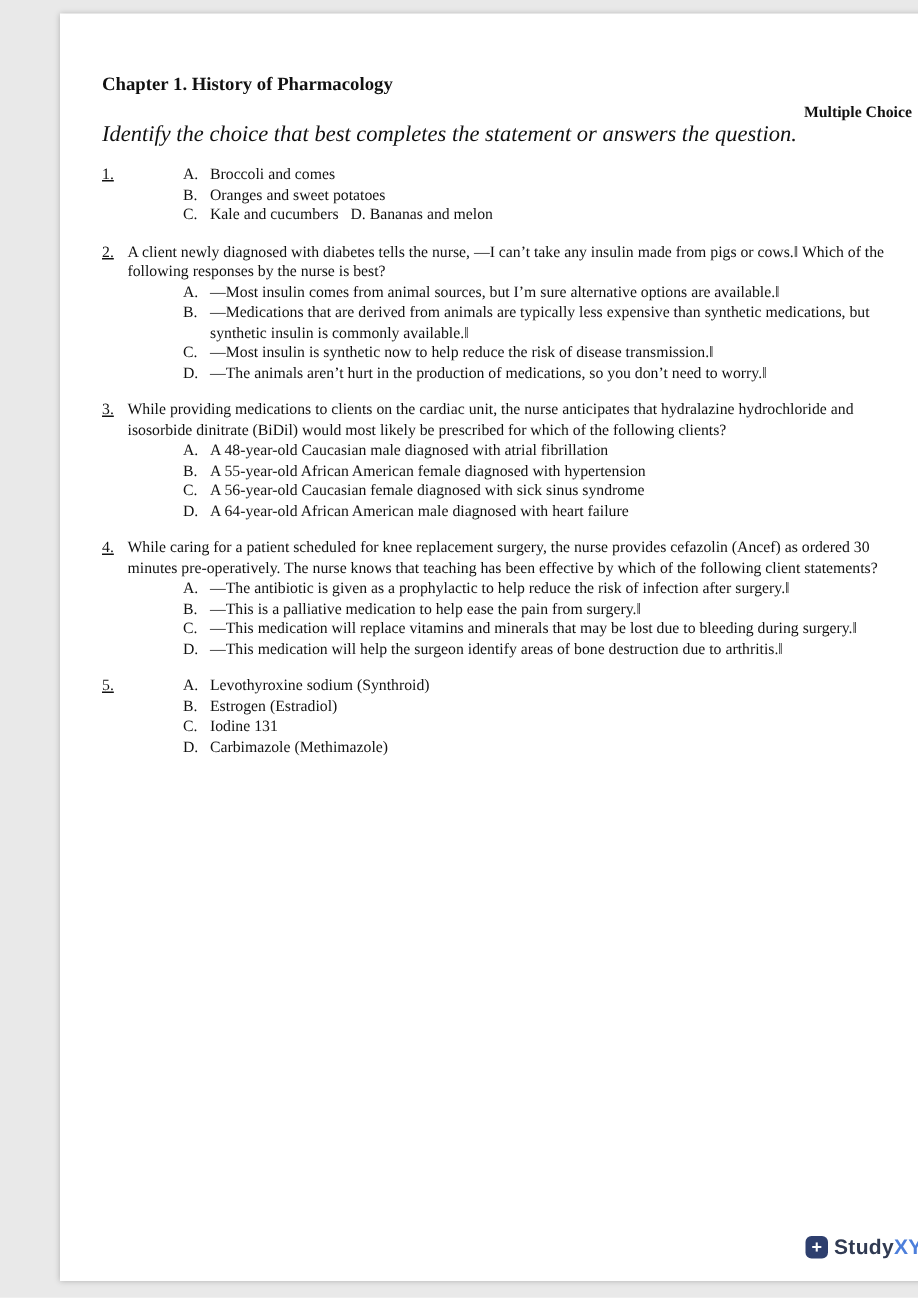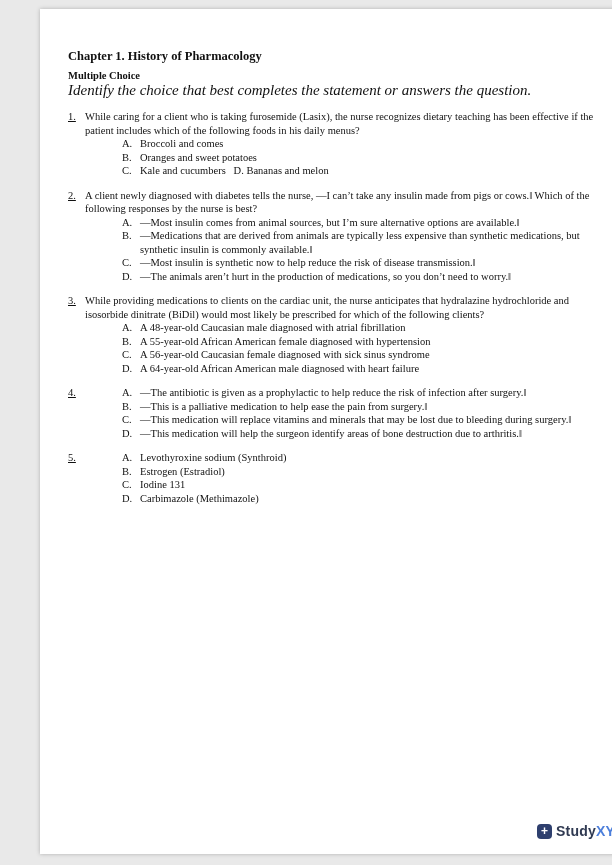--- a/index.html
+++ b/index.html
@@ -21,20 +21,21 @@
   }
   .doc-title {
     font-size: 12.5px;
     font-weight: bold;
     margin-bottom: 6px;
   }
   .section-heading {
     font-size: 10.5px;
     font-weight: bold;
     margin-bottom: 1px;
+    text-align: right;
   }
   .instructions {
     font-size: 15px;
     font-style: italic;
     margin-bottom: 3px;
   }
   .question {
     display: flex;
     margin-top: 11px;
     font-size: 10.5px;
@@ -81,21 +82,20 @@
 
 <div class="page">
   <h1 class="doc-title">Chapter 1. History of Pharmacology</h1>
   <h2 class="section-heading">Multiple Choice</h2>
   <p class="instructions">Identify the choice that best completes the statement or answers the question.</p>
 
   <div id="questions">
       <div class="question">
         <div class="qnum">1.</div>
         <div class="qbody">
-          <div class="qtext">While caring for a client who is taking furosemide (Lasix), the nurse recognizes dietary teaching has been effective if the patient includes which of the following foods in his daily menus?</div>
           <div class="options">
             <div class="option">
               <span class="olabel">A.</span>
               <span class="otext">Broccoli and comes</span>
             </div>
             <div class="option">
               <span class="olabel">B.</span>
               <span class="otext">Oranges and sweet potatoes</span>
             </div>
             <div class="option">
@@ -149,20 +149,21 @@
             <div class="option">
               <span class="olabel">D.</span>
               <span class="otext">A 64-year-old African American male diagnosed with heart failure</span>
             </div>
           </div>
         </div>
       </div>
       <div class="question">
         <div class="qnum">4.</div>
         <div class="qbody">
+          <div class="qtext">While caring for a patient scheduled for knee replacement surgery, the nurse provides cefazolin (Ancef) as ordered 30 minutes pre-operatively. The nurse knows that teaching has been effective by which of the following client statements?</div>
           <div class="options">
             <div class="option">
               <span class="olabel">A.</span>
               <span class="otext">―The antibiotic is given as a prophylactic to help reduce the risk of infection after surgery.‖</span>
             </div>
             <div class="option">
               <span class="olabel">B.</span>
               <span class="otext">―This is a palliative medication to help ease the pain from surgery.‖</span>
             </div>
             <div class="option">

